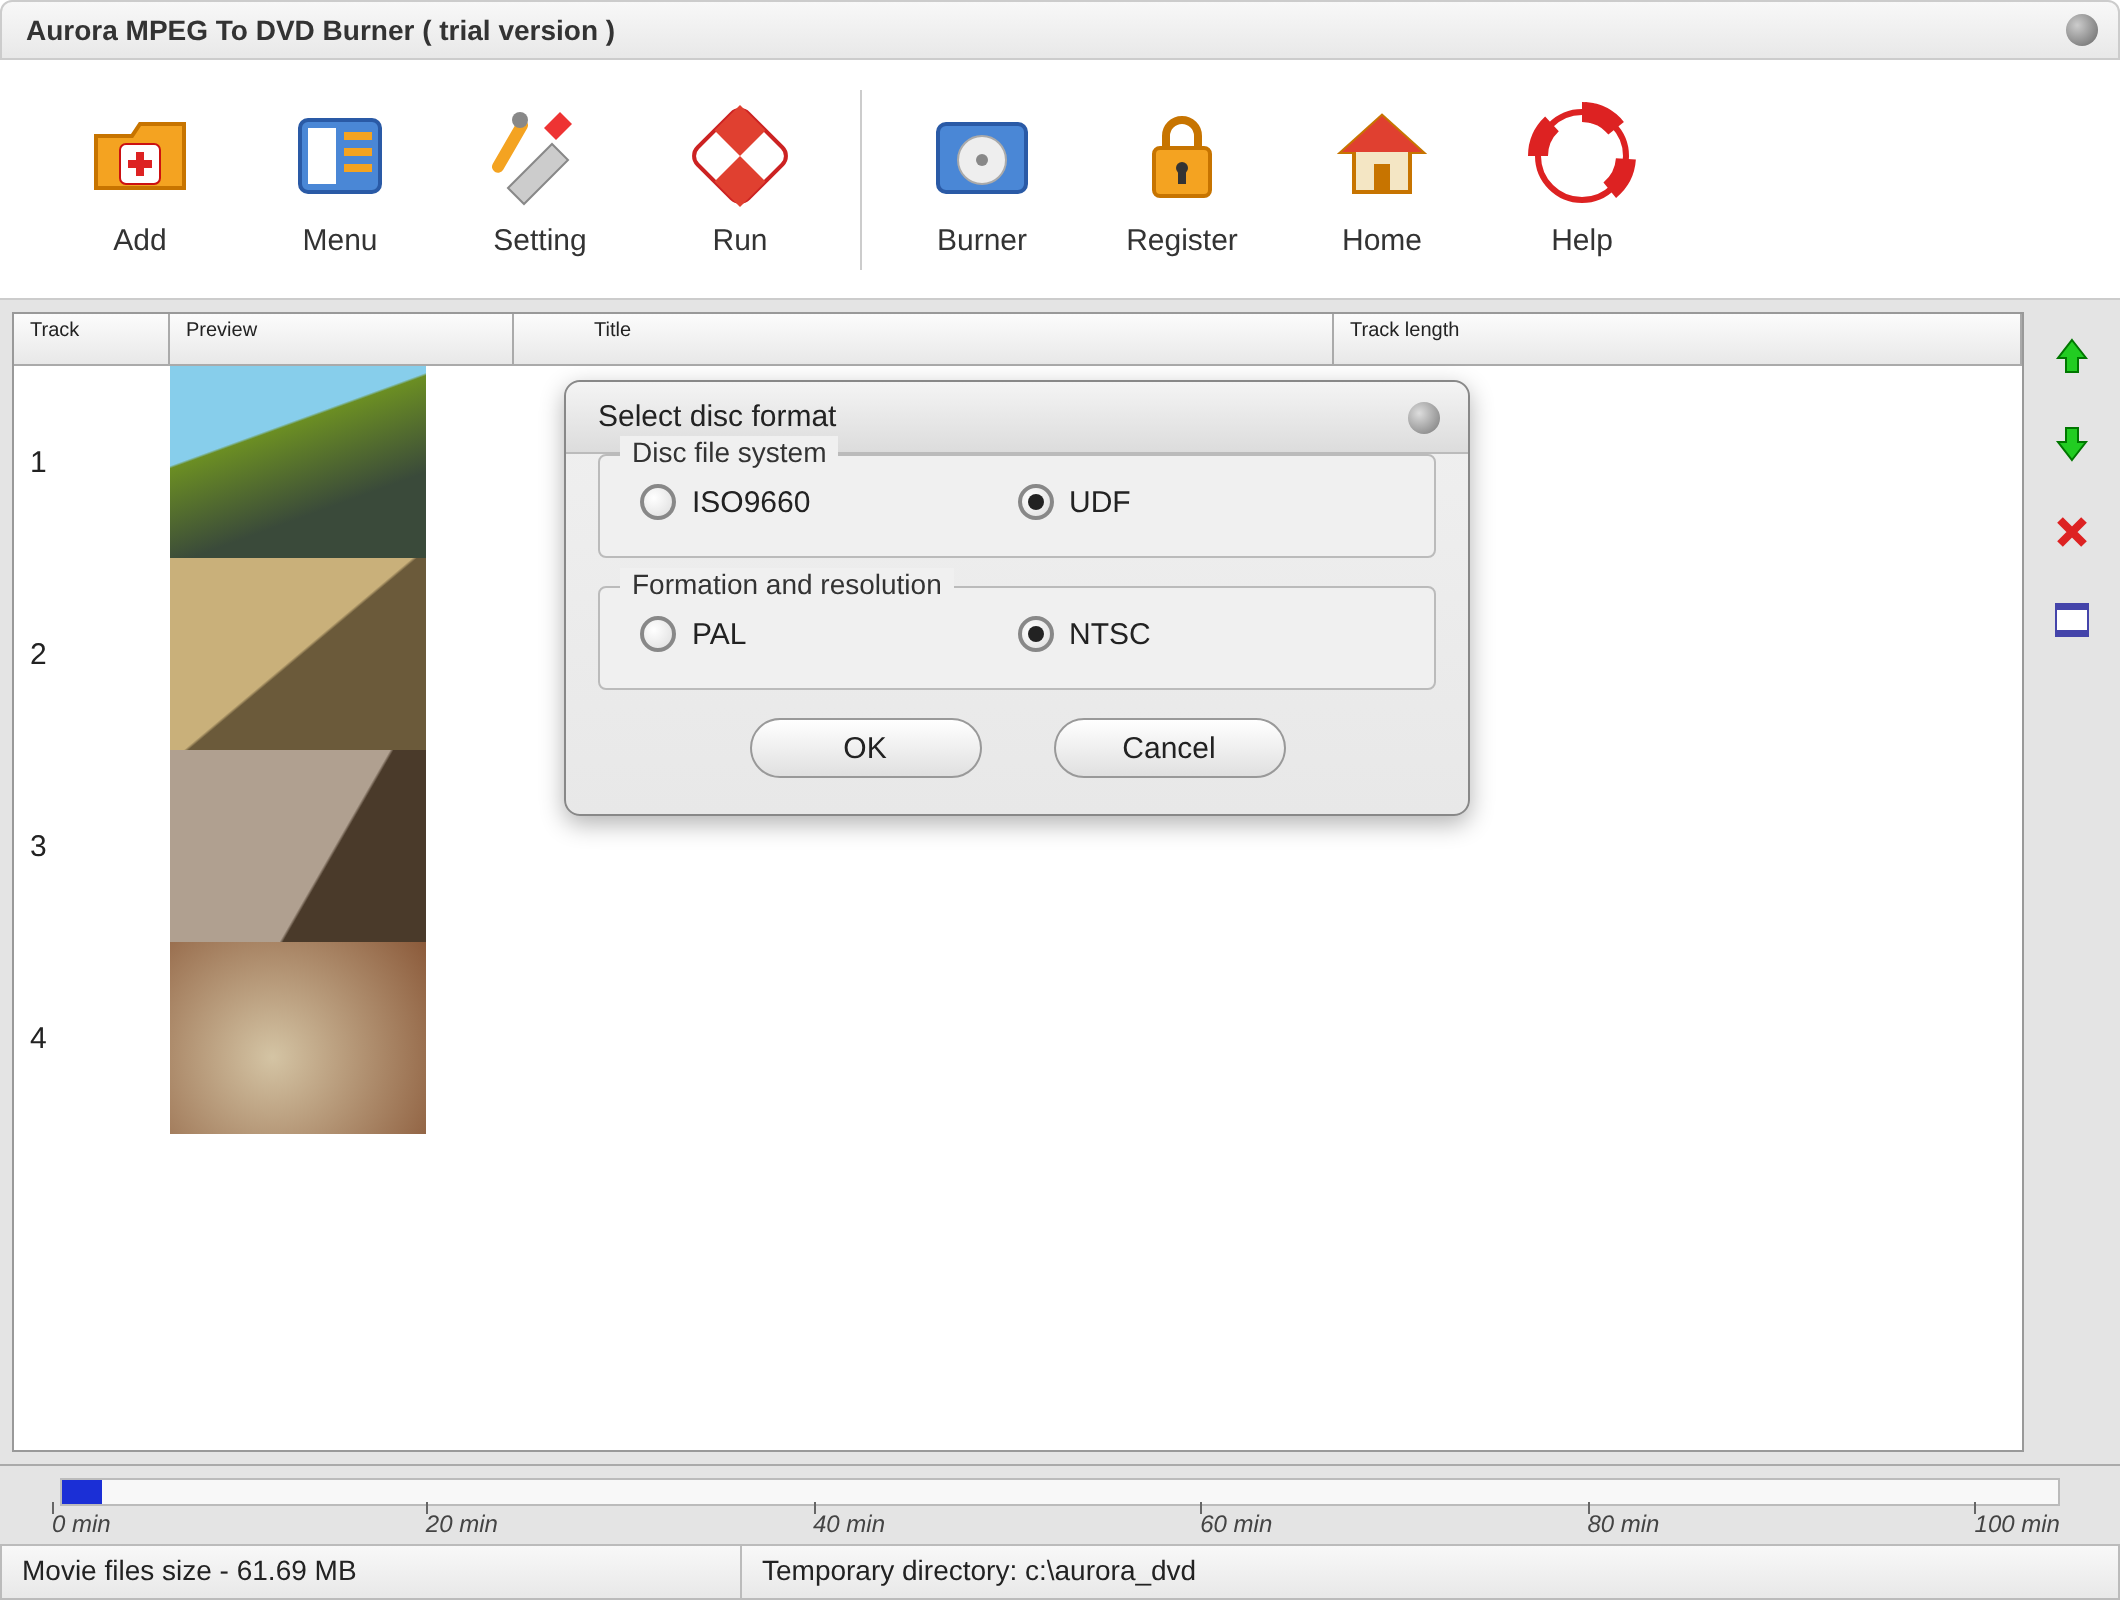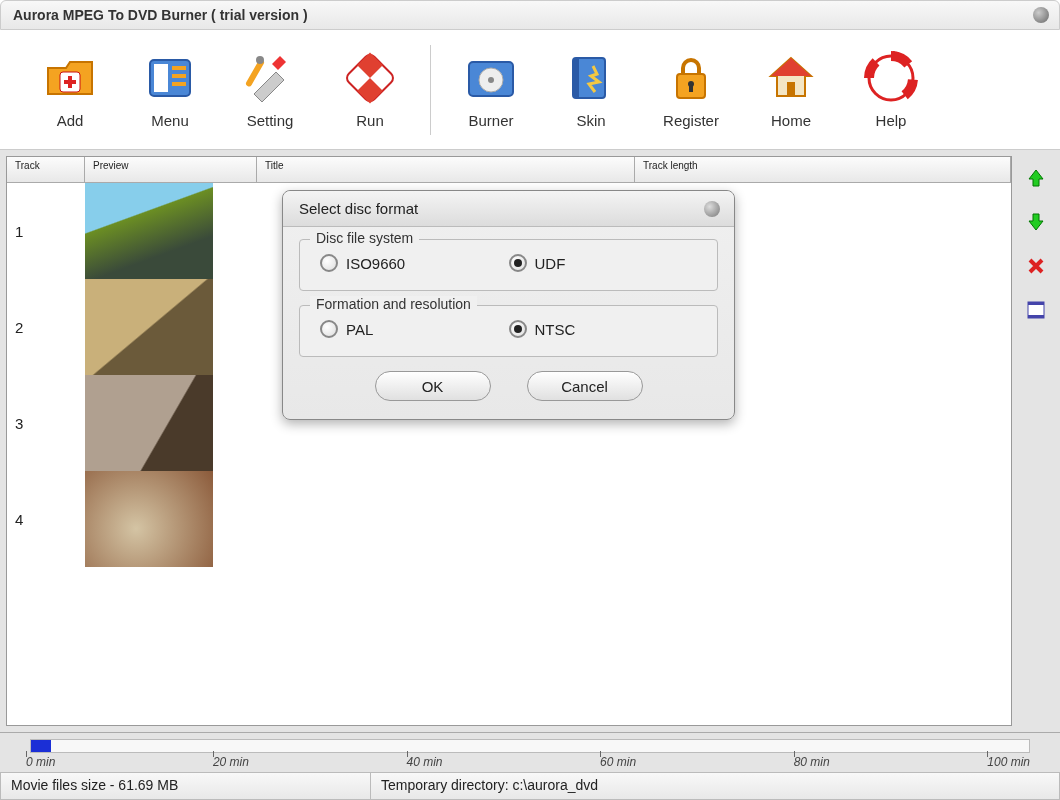--- a/index.html
+++ b/index.html
@@ -16,40 +16,40 @@
 .toolbar-btn .label { font-size: 15px; color: #333; }
 .toolbar-sep { width: 1px; height: 90px; background: #ccc; margin: 0 10px; }
 
 .content-area { flex: 1; display: flex; background: #e4e4e4; padding: 6px; gap: 6px; position: relative; }
 
 .tracklist { flex: 1; background: #fff; border: 1px solid #999; display: flex; flex-direction: column; }
 .tracklist-header { display: flex; background: linear-gradient(to bottom, #fcfcfc, #e8e8e8); height: 26px; border-bottom: 1px solid #aaa; }
 .tracklist-header .col { border-right: 1px solid #aaa; padding: 3px 8px; font-size: 10px; color: #222; }
 .col-track { width: 78px; }
 .col-preview { width: 172px; }
-.col-title { width: 378px; }
+.col-title { width: 378px; margin-left: 32px; }
 .col-length { flex: 1; }
 .tracklist-body { flex: 1; overflow: auto; position: relative; }
 .track-row { display: flex; height: 96px; border-bottom: 0; }
 .track-row .cell { padding: 2px 8px; font-size: 15px; color: #222; }
 .track-row .cell-track { width: 78px; display: flex; align-items: center; }
 .track-row .cell-preview { width: 172px; padding: 0; }
 .thumb { width: 128px; height: 96px; background: #8899aa; margin-left: 0; }
 .thumb.t1 { background: linear-gradient(160deg, #87ceeb 35%, #6b8e23 36%, #3a4a3a 70%); }
 .thumb.t2 { background: linear-gradient(140deg, #c9b07a 50%, #6b5a3a 51%); }
 .thumb.t3 { background: linear-gradient(120deg, #b0a090 60%, #4a3a2a 61%); }
 .thumb.t4 { background: radial-gradient(circle at 40% 60%, #d4c4a4, #8b5a3a); }
 
 .sidebar { width: 36px; display: flex; flex-direction: column; align-items: center; gap: 20px; padding-top: 10px; }
 .sidebar .side-btn { width: 24px; height: 24px; display: flex; align-items: center; justify-content: center; cursor: pointer; }
 
 .dialog { position: absolute; left: 282px; top: 40px; width: 453px; background: linear-gradient(to bottom, #f0f0f0, #e8e8e8); border: 1px solid #888; border-radius: 8px; box-shadow: 0 4px 12px rgba(0,0,0,0.3); }
 .dialog-title { height: 36px; background: linear-gradient(to bottom, #f4f4f4, #dcdcdc); border-radius: 8px 8px 0 0; display: flex; align-items: center; padding: 0 16px; font-size: 15px; color: #222; position: relative; border-bottom: 1px solid #bbb; }
 .dialog-title .dialog-close-icon { position: absolute; right: 14px; width: 16px; height: 16px; border-radius: 50%; background: radial-gradient(circle at 35% 35%, #ddd, #777); }
-.dialog-body { padding: 12px 16px 18px; }
+.dialog-body { padding: 0 16px 18px; }
 .fieldset { border: 1px solid #bbb; border-radius: 4px; padding: 14px 20px 18px; margin-bottom: 14px; position: relative; background: #f0f0f0; }
 .fieldset .legend { position: absolute; top: -10px; left: 10px; background: #f0f0f0; padding: 0 6px; font-size: 14px; color: #333; }
 .radio-row { display: flex; gap: 0; }
 .radio-opt { width: 230px; display: flex; align-items: center; gap: 8px; font-size: 15px; color: #222; cursor: pointer; }
 .radio-btn { width: 18px; height: 18px; border: 2px solid #888; border-radius: 50%; background: radial-gradient(circle at 35% 35%, #fff, #ddd); display: flex; align-items: center; justify-content: center; }
 .radio-btn.checked::after { content: ""; width: 8px; height: 8px; background: #222; border-radius: 50%; }
 .dialog-buttons { display: flex; justify-content: center; gap: 36px; margin-top: 8px; }
 .dlg-btn { width: 116px; height: 30px; border: 1px solid #999; border-radius: 15px; background: linear-gradient(to bottom, #fff, #e0e0e0); font-size: 15px; color: #222; cursor: pointer; }
 
 .ruler { height: 40px; background: #e4e4e4; border-top: 1px solid #aaa; position: relative; }
@@ -126,30 +126,20 @@
             <rect x="6" y="12" width="44" height="34" rx="4" fill="#4a87d6" stroke="#2a5aa6" stroke-width="2"></rect>
             <circle cx="28" cy="30" r="12" fill="#eee" stroke="#aaa"></circle>
             <circle cx="28" cy="30" r="3" fill="#888"></circle>
           </svg>
       </div>
       <span class="label">Burner</span>
     </div>
     <div class="toolbar-btn">
       <div class="icon">
         <svg width="56" height="56" viewBox="0 0 56 56">
-            <rect x="10" y="8" width="32" height="40" rx="3" fill="#4a87d6" stroke="#2a5aa6" stroke-width="2"></rect>
-            <rect x="10" y="8" width="6" height="40" fill="#2a5aa6"></rect>
-            <path d="M30 16l4 8-6 2 8 6-10 2 6 8" stroke="#f4c842" stroke-width="3" fill="none"></path>
-          </svg>
-      </div>
-      <span class="label">Skin</span>
-    </div>
-    <div class="toolbar-btn">
-      <div class="icon">
-        <svg width="56" height="56" viewBox="0 0 56 56">
             <rect x="14" y="24" width="28" height="24" rx="3" fill="#f4a321" stroke="#c77400" stroke-width="2"></rect>
             <path d="M20 24v-6a8 8 0 0116 0v6" fill="none" stroke="#c77400" stroke-width="4"></path>
             <circle cx="28" cy="34" r="3" fill="#333"></circle>
             <rect x="26" y="36" width="4" height="6" fill="#333"></rect>
           </svg>
       </div>
       <span class="label">Register</span>
     </div>
     <div class="toolbar-btn">
       <div class="icon">

